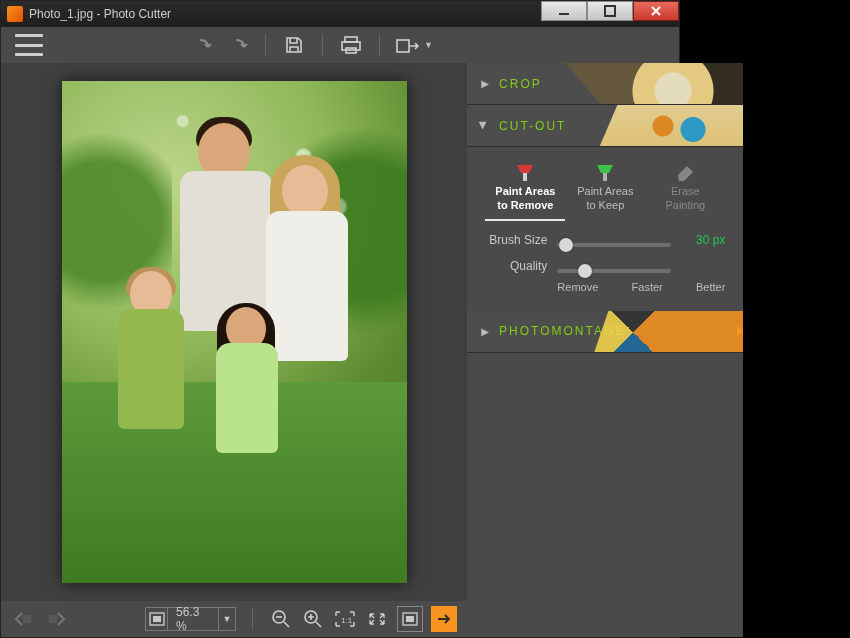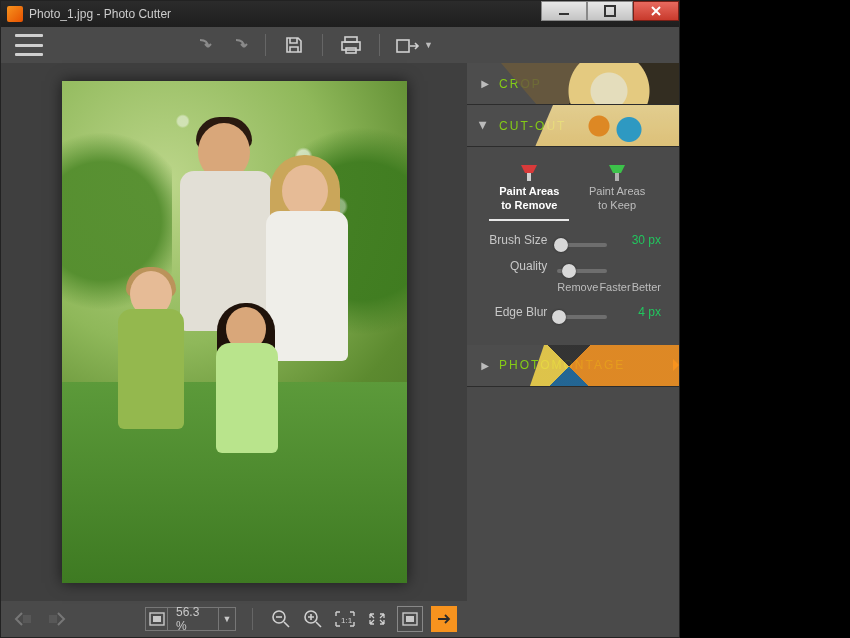--- a/index.html
+++ b/index.html
@@ -293,20 +293,27 @@
 to Remove</span>
           </div>
           <div class="tool">
             <svg class="tsvg" viewBox="0 0 24 24">
                 <path d="M4 4 H20 L16 12 H8 Z" fill="#3cc24a"></path>
                 <rect x="10" y="12" width="4" height="8" fill="#b0b0b0"></rect>
               </svg>
             <span style="white-space:pre-line;">Paint Areas
 to Keep</span>
           </div>
+          <div class="tool faded">
+            <svg class="tsvg" viewBox="0 0 24 24">
+                <path d="M5 14 L14 5 L20 11 L11 20 H6 Z" fill="#b8b8b8"></path>
+              </svg>
+            <span style="white-space:pre-line;">Erase
+Painting</span>
+          </div>
         </div>
 
         <div class="sliderow">
           <span class="slabel">Brush Size</span>
           <div class="track">
             <div class="thumb" style="left:8%;"></div>
           </div>
           <span class="sval">30 px</span>
         </div>
 
@@ -316,27 +323,20 @@
             <div class="thumb" style="left:24%;"></div>
           </div>
           <span class="sval"></span>
         </div>
         <div class="qlabels">
           <span>Remove</span>
           <span>Faster</span>
           <span>Better</span>
         </div>
 
-        <div class="sliderow">
-          <span class="slabel">Edge Blur</span>
-          <div class="track">
-            <div class="thumb" style="left:3%;"></div>
-          </div>
-          <span class="sval">4 px</span>
-        </div>
       </div>
 
       <div class="accordion acc-photom" style="position:relative;">
         <span class="chev">▶</span>
         <span class="albl">PHOTOMONTAGE</span>
         <div class="bgdeco"></div>
         <div class="orangepin"></div>
       </div>
 
       <div class="panel-fill"></div>

